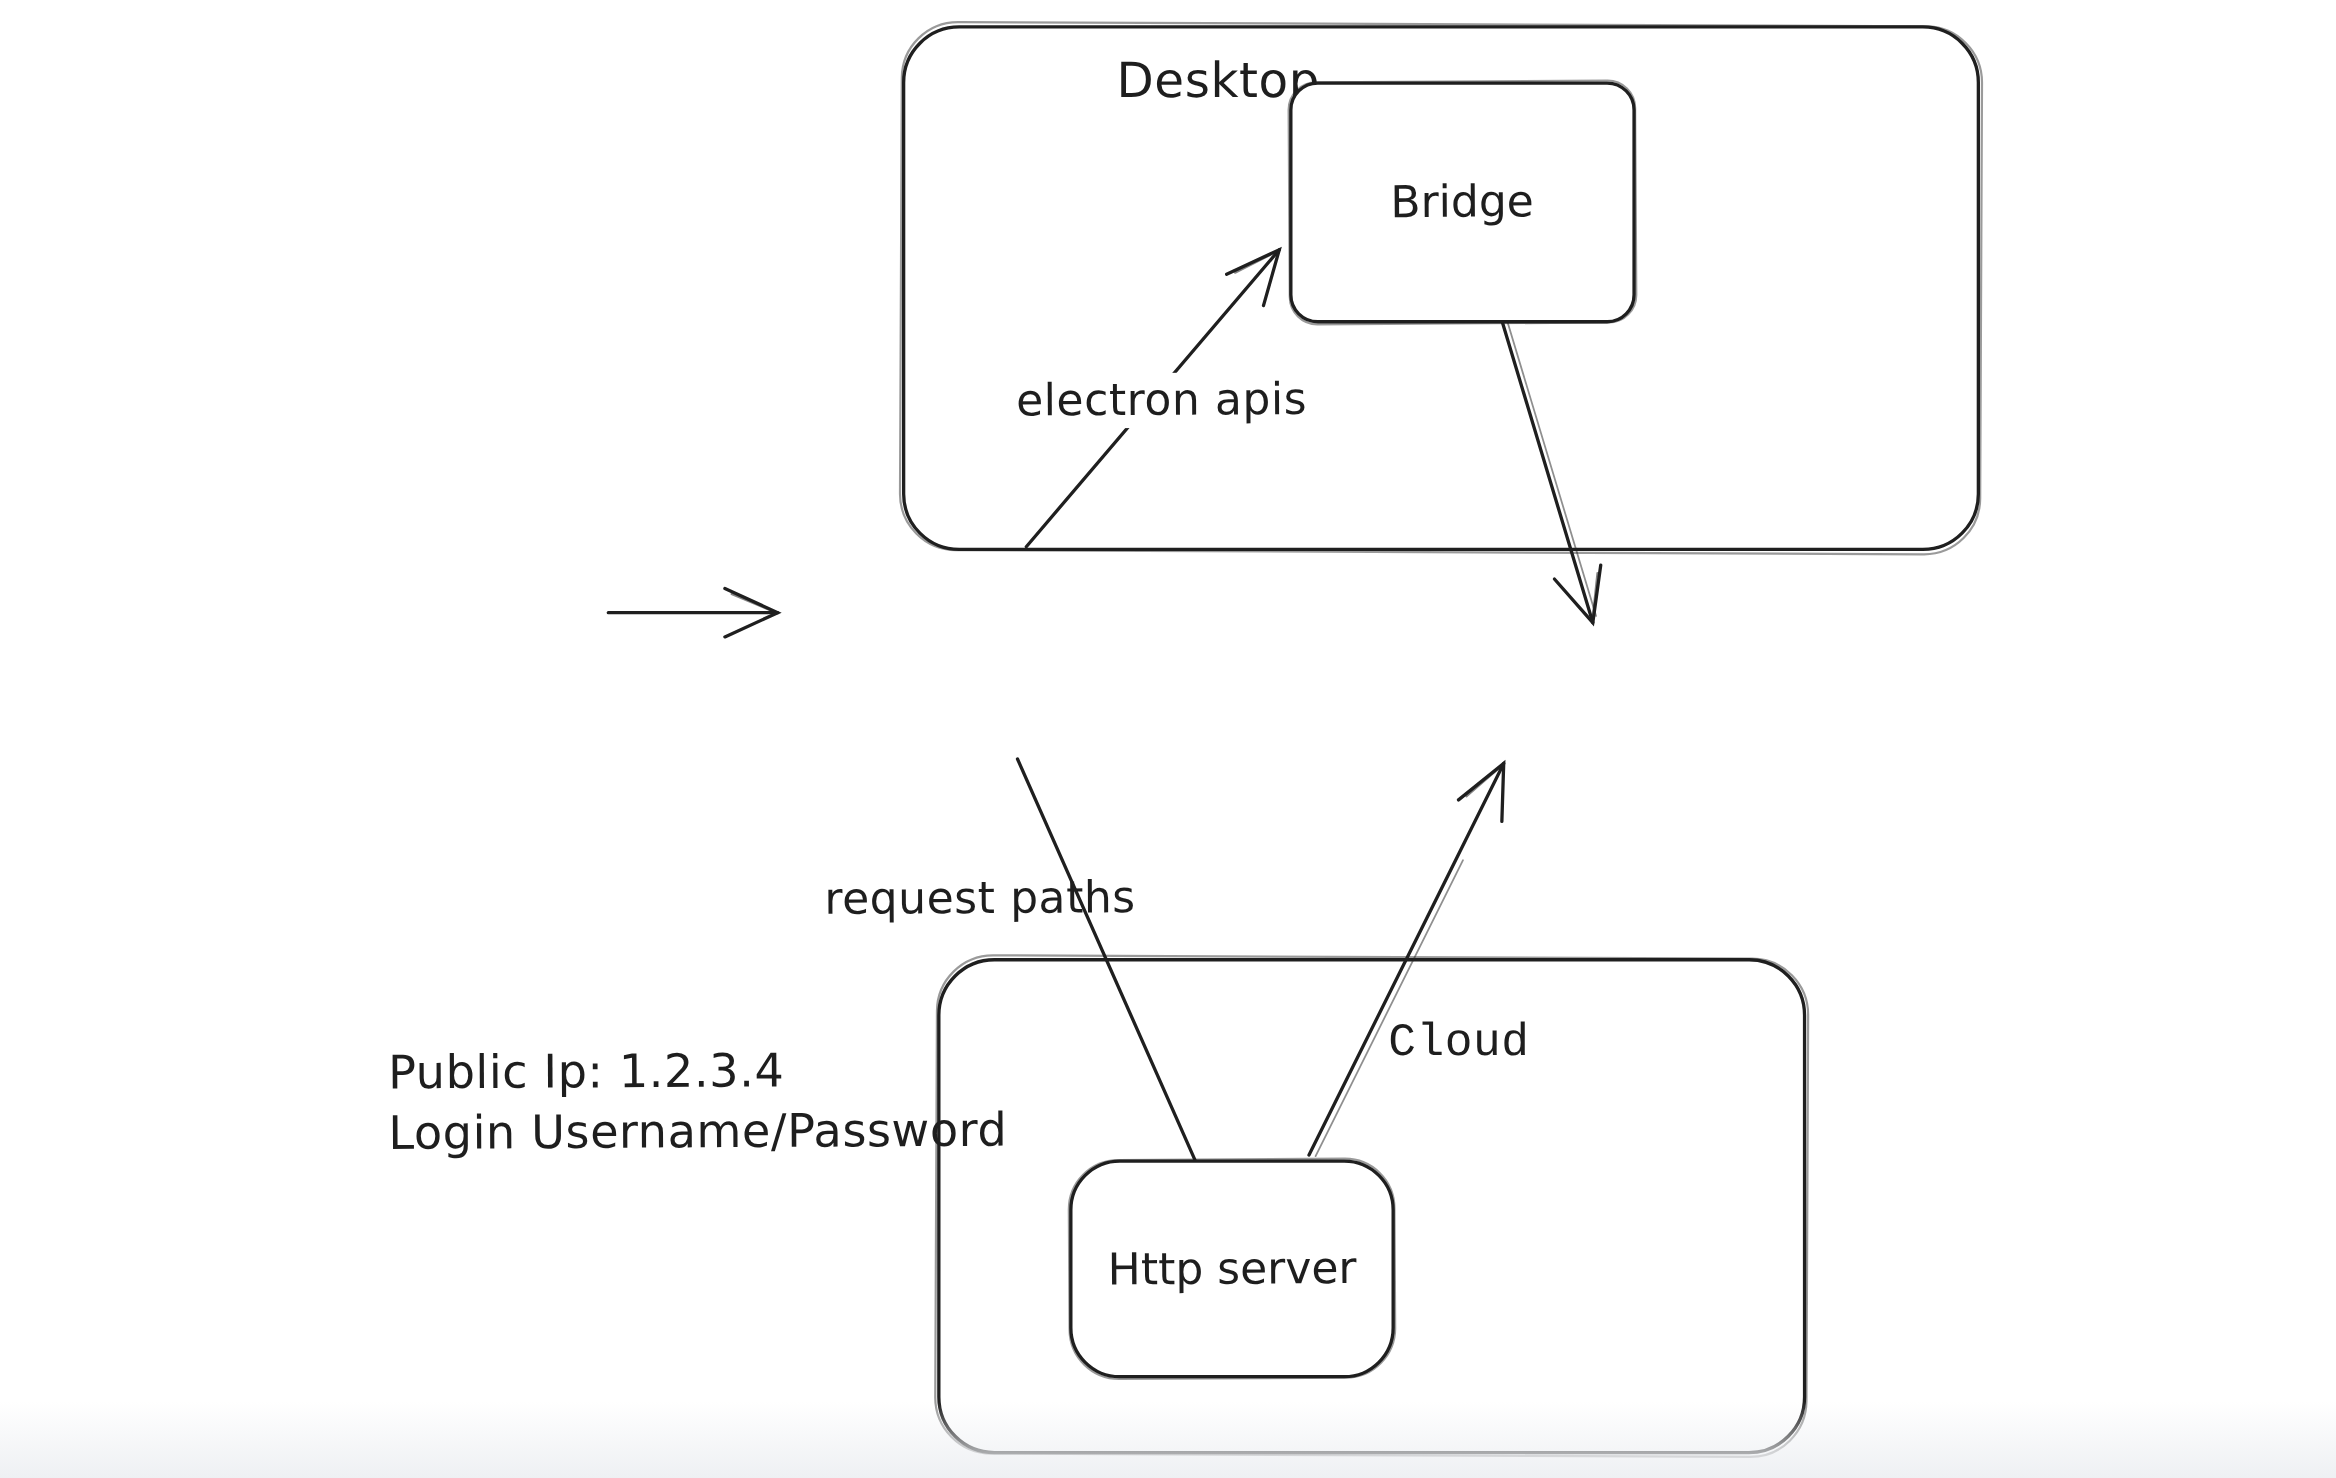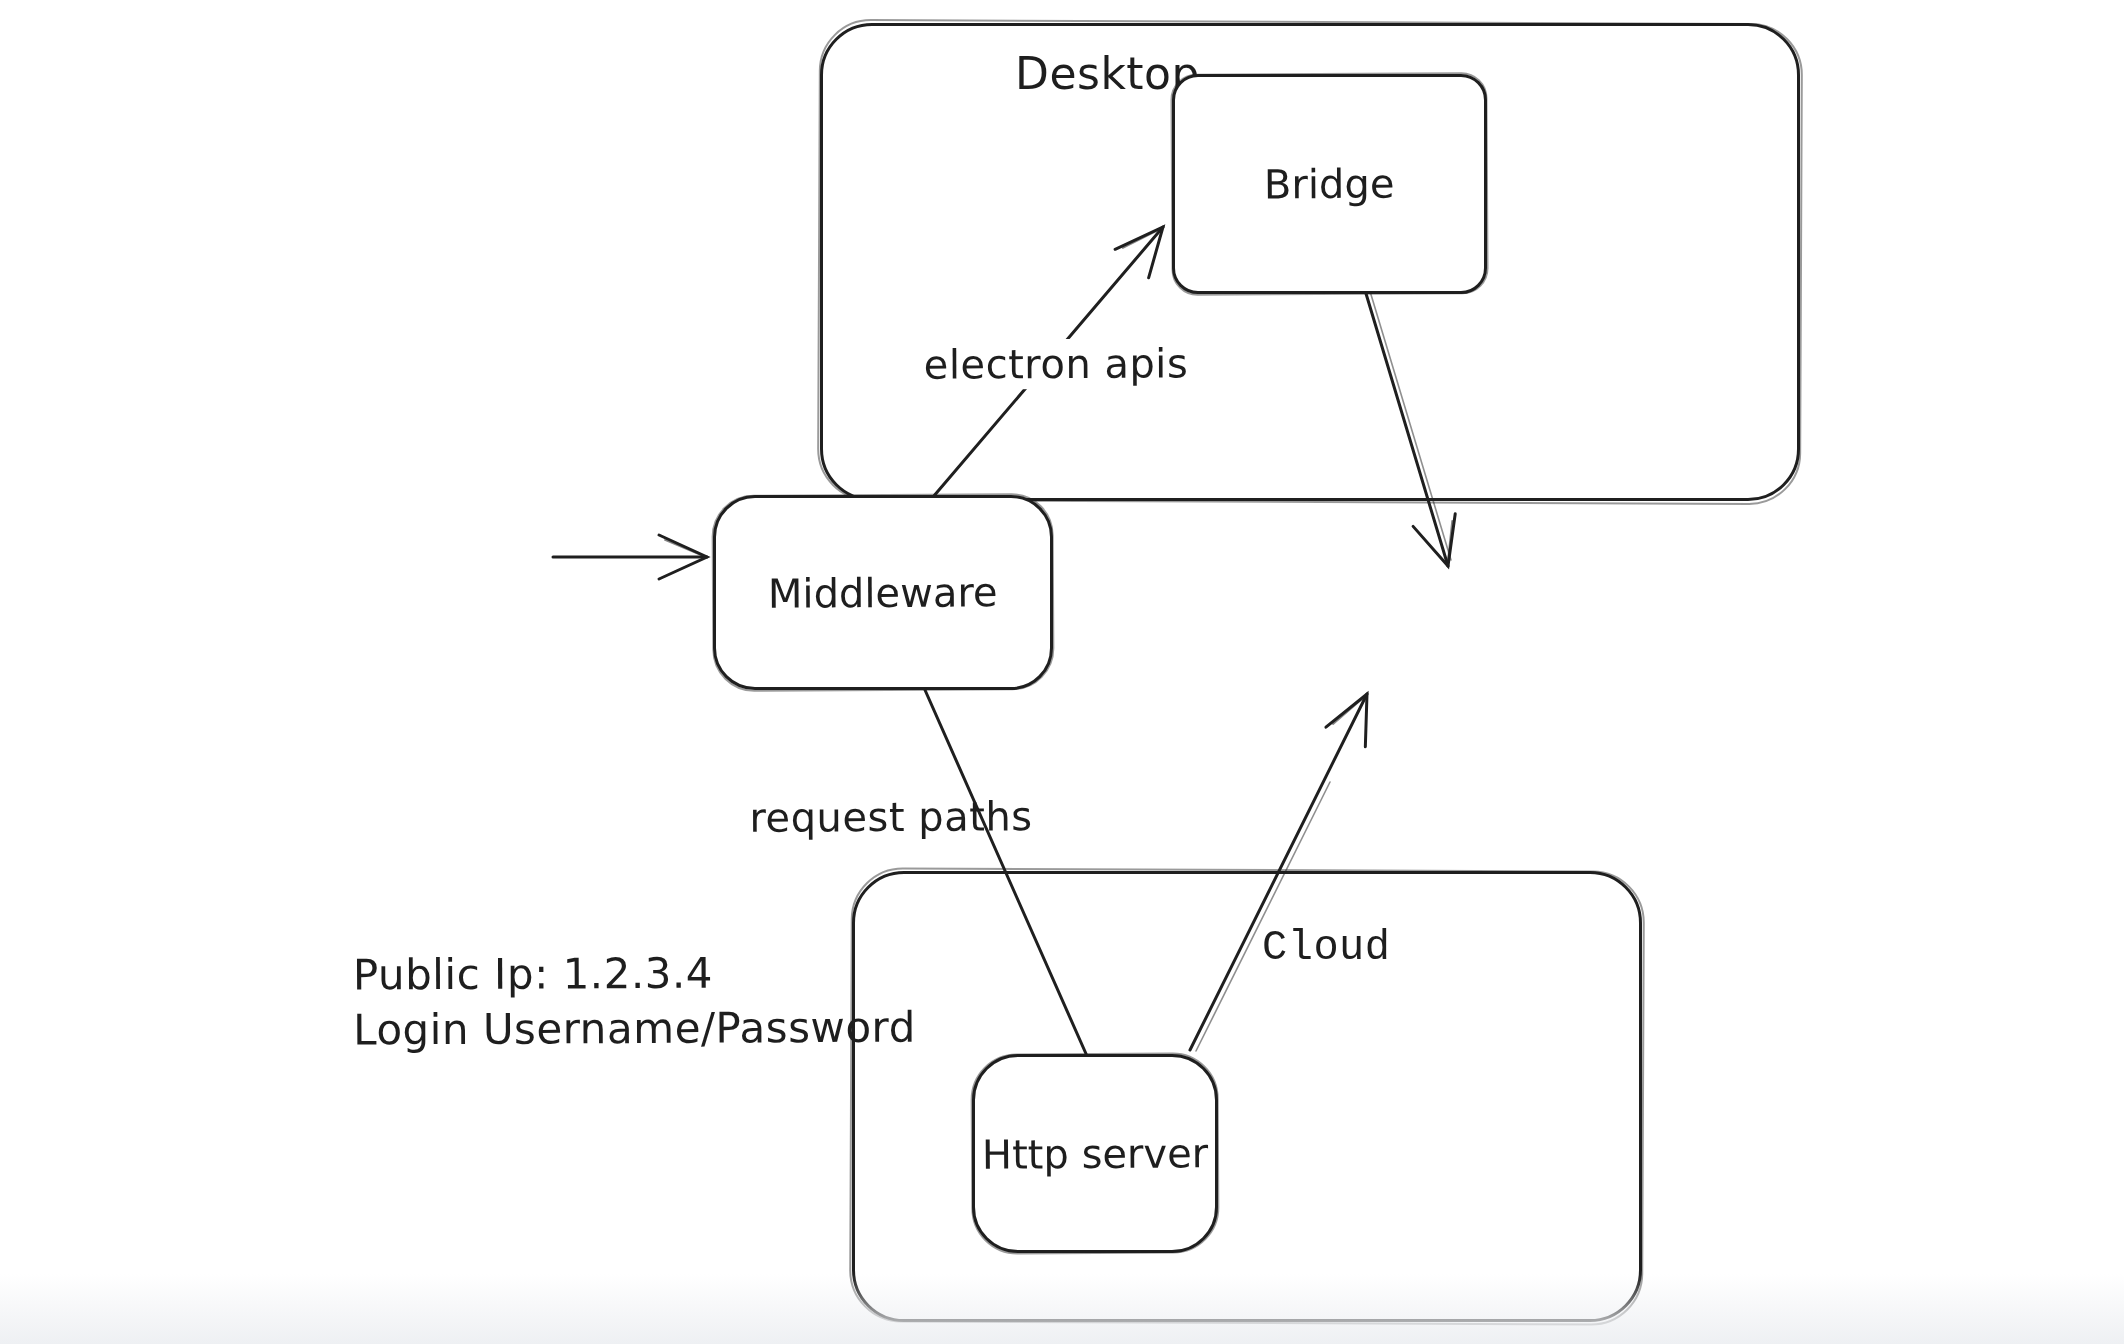--- a/index.html
+++ b/index.html
@@ -138,29 +138,26 @@
     <line class="edge" x1="1358" y1="267" x2="1448" y2="566" marker-end="url(#chev)"></line>
     <line class="edge-ghost" x1="1363" y1="268" x2="1451" y2="560"></line>
 
     <line class="edge" x1="925" y1="690" x2="1087" y2="1056"></line>
 
     <line class="edge" x1="1190" y1="1050" x2="1367" y2="694" marker-end="url(#chev)"></line>
     <line class="edge-ghost" x1="1196" y1="1051" x2="1330" y2="782"></line>
   </svg>
 
 
-  <div class="shape node" style="left:713px; top:495px; width:340px; height:195px; border-radius:42px;">
-    <span class="node-label">Middleware</span>
-  </div>
 
   <div class="shape node" style="left:1172px; top:74px; width:315px; height:220px; border-radius:26px;">
     <span class="node-label">Bridge</span>
   </div>
 
 
-  <div class="shape node" style="left:972px; top:1054px; width:246px; height:199px; border-radius:46px;">
+  <div class="shape node" style="left:972px; top:1054px; width:296px; height:199px; border-radius:46px;">
     <span class="node-label">Http server</span>
   </div>
 
   <div class="lbl edge-label over-svg" style="left:1056px; top:364px;">electron apis</div>
 
   <div class="bottom-fade"></div>
 </div>
 
 </body></html>

